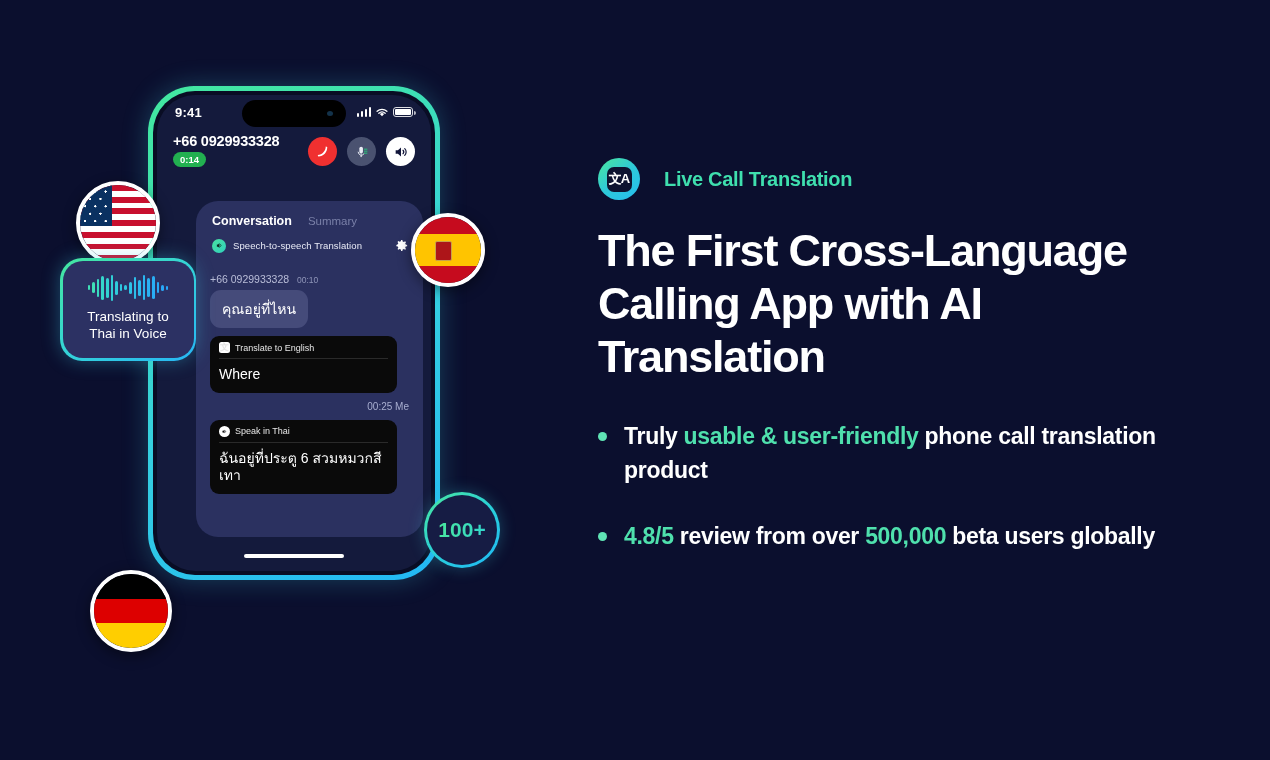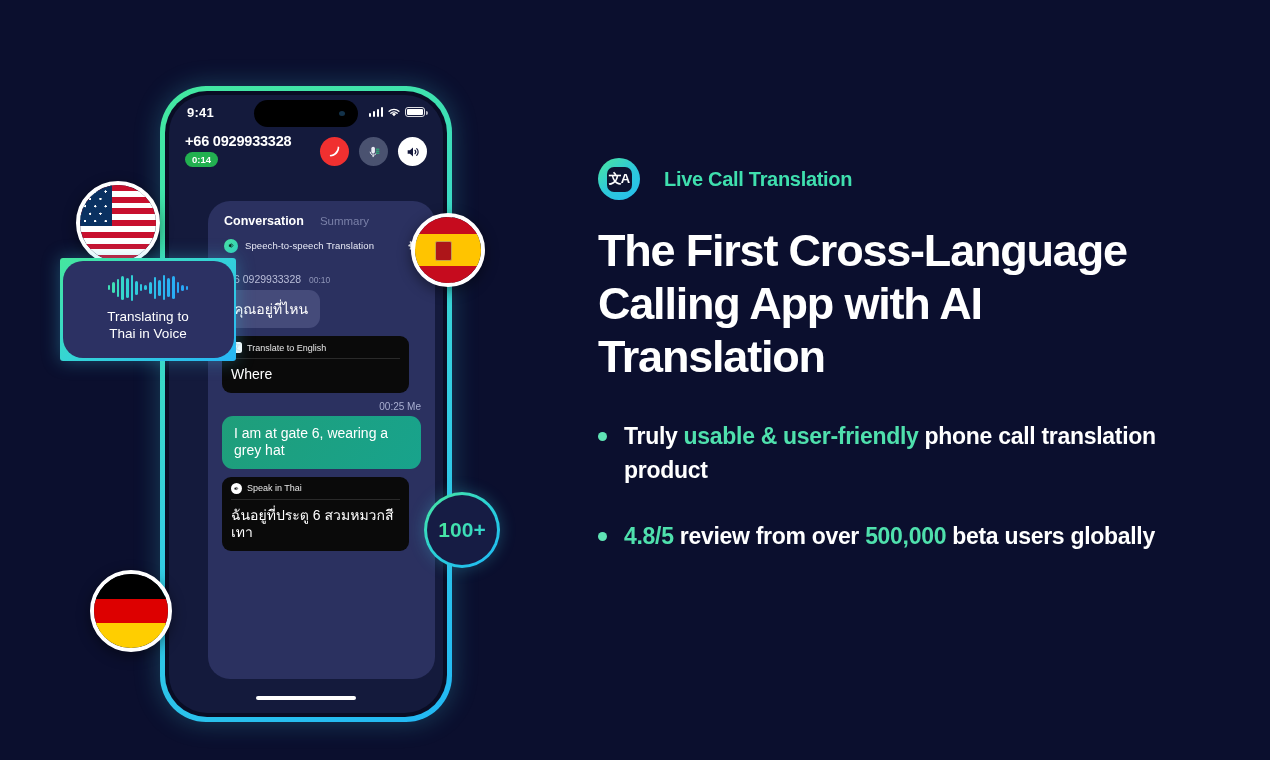--- a/index.html
+++ b/index.html
@@ -8,22 +8,22 @@
     background:#0b0f2e;
     font-family:"Liberation Sans", sans-serif;
     overflow:hidden;
     position:relative;
   }
 
   
   #phone-stage { position:absolute; left:0; top:0; width:560px; height:760px; }
 
   #phone-frame {
-    position:absolute; left:160px; top:86px;
-    width:292px; height:636px;
+    position:absolute; left:148px; top:86px;
+    width:292px; height:494px;
     border-radius:46px;
     padding:5px;
     background:linear-gradient(150deg,#43e8a0 0%,#3fe3ac 18%,#35cfe0 55%,#22b8f5 100%);
     box-shadow:0 0 26px rgba(60,200,220,.28);
   }
   #phone-body {
     width:100%; height:100%;
     border-radius:42px;
     background:#090d24;
     padding:4px;
@@ -97,22 +97,22 @@
   .sp-ico { width:11px; height:11px; background:#fff; border-radius:50%; display:flex;
             align-items:center; justify-content:center; flex:0 0 auto; }
   .card-dark .bd { color:#fff; font-size:14px; padding-top:7px; line-height:1.25; }
   .me-row { text-align:right; color:#a8aed0; font-size:10px; margin-top:8px; }
   .bubble-out { background:linear-gradient(120deg,#1f9e7a,#18a38c); color:#fff;
                 border-radius:11px; padding:9px 12px; font-size:14px; line-height:1.25;
                 margin-top:4px; }
 
   
   #translating-popup {
-    position:absolute; left:60px; top:258px; width:176px;
-    border-radius:3px; padding:2.5px;
+    position:absolute; left:60px; top:258px; width:136px;
+    border-radius:22px; padding:2.5px;
     background:linear-gradient(145deg,#45e79e 0%,#34d3d8 50%,#27b6f5 100%);
     box-shadow:0 0 18px rgba(60,200,230,.35); z-index:9;
   }
   #translating-popup .inner { background:#2c3163; border-radius:20px;
                               padding:14px 10px 16px 10px; text-align:center; }
   .wave { display:flex; align-items:center; justify-content:center; gap:2px; height:26px; margin-bottom:7px; }
   .wave i { display:block; width:2.6px; border-radius:2px; }
   .pop-txt { color:#fff; font-size:13.5px; line-height:1.28; }
 
   .home-ind { position:absolute; left:50%; transform:translateX(-50%); bottom:13px;
@@ -274,21 +274,20 @@
                 <span class="tr-ico">文</span>
                 <span>Translate to English</span>
               </div>
               <div class="bd">Where</div>
             </div>
 
             <div class="me-row">
               <span>00:25</span>
               <span>Me</span>
             </div>
-            <div class="bubble-out">I am at gate 6, wearing a grey hat</div>
 
             <div class="card-dark">
               <div class="hd">
                 <span class="sp-ico">
                   <svg width="7" height="7" viewBox="0 0 24 24">
                     <path d="M5 9h3.2L12 5.6v12.8L8.2 15H5z" fill="#111"></path>
                     <path d="M15.2 9.5a3.5 3.5 0 0 1 0 5" stroke="#111" stroke-width="2.4" fill="none" stroke-linecap="round"></path>
                   </svg>
                 </span>
                 <span>Speak in Thai</span>

